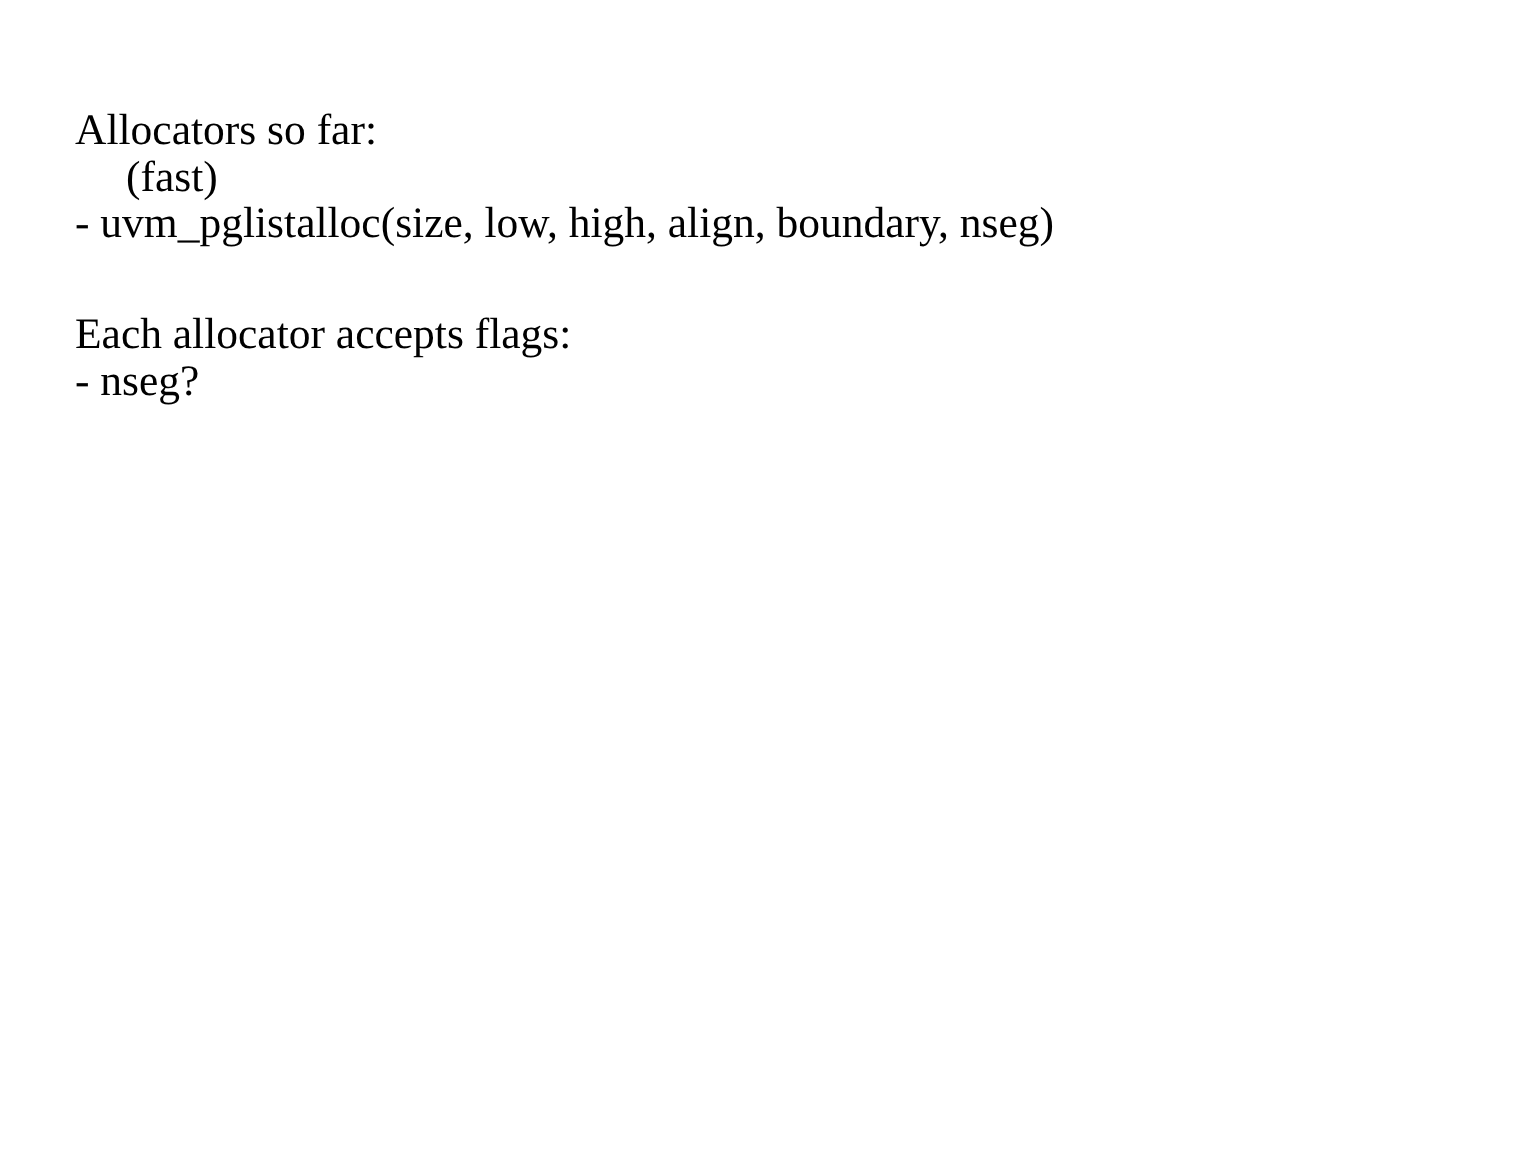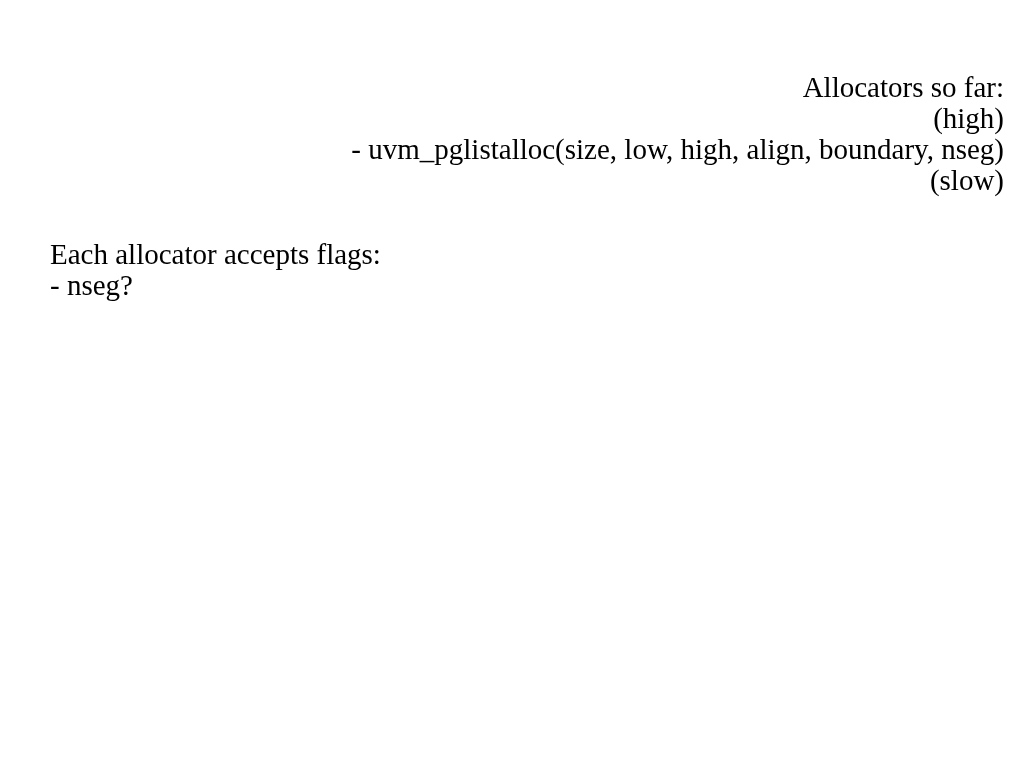--- a/index.html
+++ b/index.html
@@ -21,39 +21,38 @@
     padding: 72px 20px 0 50px;
     font-family: "Liberation Serif", "DejaVu Serif", serif;
     font-size: 29px;
     line-height: 31px;
     -webkit-font-smoothing: none;
   }
   .group {
     margin: 0;
     padding: 0;
   }
-  .group-1 { margin-bottom: 43px; text-align: right; }
+  .group-1 { margin-bottom: 43px; }
   .group-2 { }
   .line {
     white-space: pre;
   }
   .line.indent {
     padding-left: 34px;
   }
 </style>
 </head>
 <body>
 
 <div class="slide">
 
   <div class="group group-1">
     <div class="line">Allocators so far:</div>
-    <div class="line indent">(high)</div>
+    <div class="line indent">(fast)</div>
     <div class="line">- uvm_pglistalloc(size, low, high, align, boundary, nseg)</div>
-    <div class="line indent">(slow)</div>
   </div>
 
   <div class="group group-2">
     <div class="line">Each allocator accepts flags:</div>
     <div class="line">- nseg?</div>
   </div>
 
 
 </div>
 

